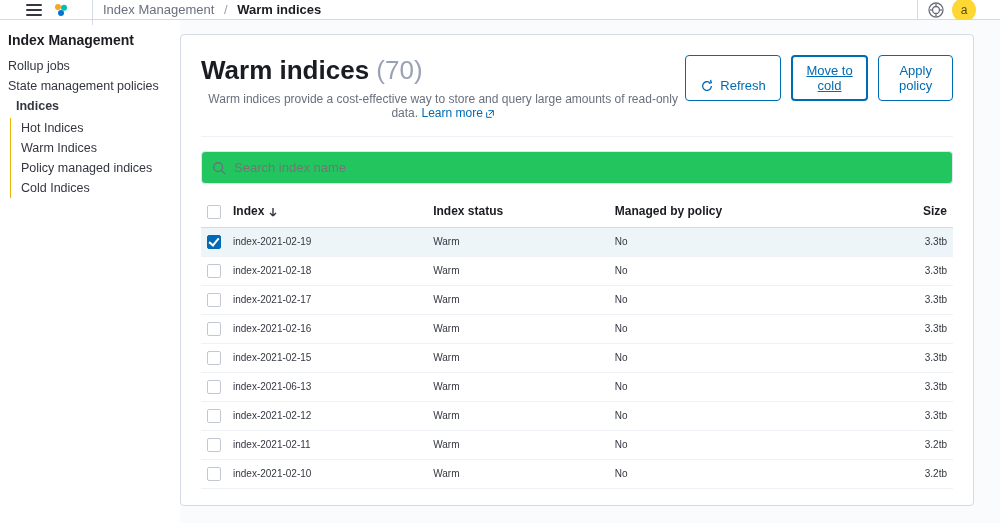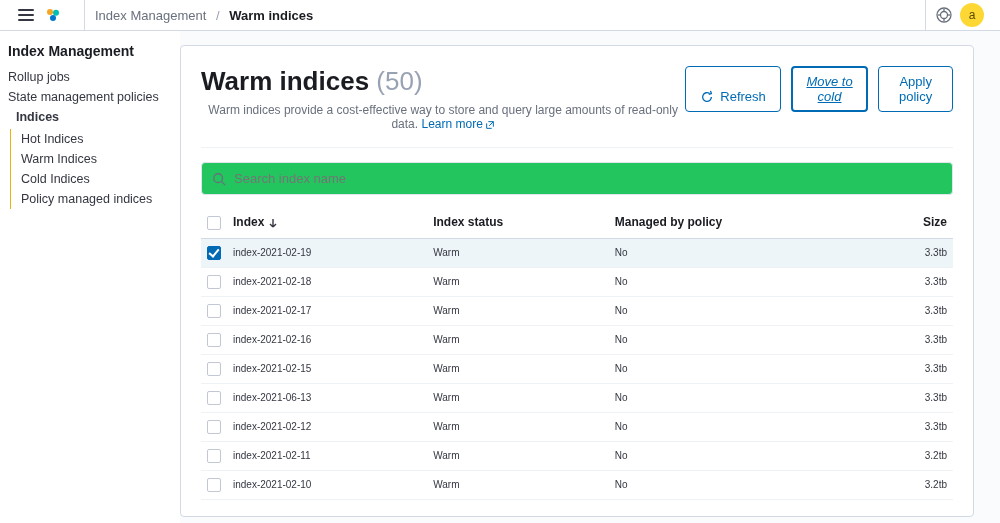--- a/index.html
+++ b/index.html
@@ -1,17 +1,17 @@
 <!DOCTYPE html>
 <html><head>
 <meta charset="utf-8">
 <style>
 * { box-sizing: border-box; margin: 0; padding: 0; }
 body { font-family: -apple-system, BlinkMacSystemFont, "Segoe UI", Helvetica, Arial, sans-serif; font-size: 13px; color: #343741; background: #fff; width: 1000px; }
-.topbar { display: flex; align-items: center; height: 31px; border-bottom: 1px solid #d3dae6; padding: 0 16px; }
+.topbar { display: flex; align-items: center; height: 20px; border-bottom: 1px solid #d3dae6; padding: 0 24px; }
 .hamburger { width: 16px; height: 16px; display:flex; flex-direction:column; justify-content:center; gap:3px; cursor:pointer; margin-right:10px; margin-left:2px;}
 .hamburger span { height:2px; background:#343741; width:100%; display:block; border-radius:1px;}
 .logo { width:18px; height:18px; margin-right:12px; }
 .breadcrumb { font-size: 13px; color: #69707d; }
 .breadcrumb .sep { margin: 0 6px; color: #98a2b3; }
 .breadcrumb .current { color: #1a1c21; font-weight: 600; }
 .top-spacer { flex: 1; }
 .tb-divider { width:1px; height:31px; background:#d3dae6; margin:0 10px;}
 .help-icon { width:16px; height:16px; color:#69707d; cursor:pointer; }
 .avatar { width:24px; height:24px; border-radius:50%; background:#fdd835; display:flex; align-items:center; justify-content:center; font-size:12px; color:#5a4a00; font-weight:500; margin-left:8px; cursor:pointer;}
@@ -25,21 +25,21 @@
 .panel { background:#fff; border:1px solid #d3dae6; border-radius:4px; padding: 20px 20px 16px 20px; }
 .panel-header { display:flex; align-items:flex-start; justify-content:space-between; }
 .title-wrap {}
 .page-title { font-size: 26px; font-weight:600; color:#1a1c21; }
 .page-title .count { color:#98a2b3; font-weight:400; }
 .desc { font-size: 12px; color:#69707d; margin-top:6px;text-align:center; }
 .desc a { color:#006bb4; text-decoration:none; }
 .ext-icon { width:10px; height:10px; vertical-align:middle; margin-left:2px;}
 .actions { display:flex; gap:10px; }
 .btn { background:#fff; border:1px solid #006bb4; color:#006bb4; font-size:13px; padding:7px 14px; border-radius:4px; cursor:pointer; display:inline-flex; align-items:flex-end; gap:6px; }
-.btn.highlight { border:2px solid #006bb4; padding:6px 13px;font-style:italic; }
+.btn.highlight { border:2px solid #006bb4; padding:6px 13px; }
 .btn.highlight span.u { text-decoration: underline; }
 .refresh-icon { width:14px; height:14px; }
 .hr { border:none; border-top:1px solid #eef2f6; margin:16px 0 14px 0; }
 .search { border:1px solid #e0e5ee; background:#22c55e; border-radius:4px; display:flex; align-items:center; padding:8px 10px; gap:8px;}
 .search input { border:none; outline:none; background:transparent; font-size:13px; flex:1; color:#343741;}
 .search-icon { width:14px; height:14px; color:#69707d;}
 table { width:100%; border-collapse:collapse; margin-top:12px; font-size:13px; }
 th { text-align:left; font-weight:700; font-size:12px; color:#1a1c21; padding:8px 6px; border-bottom:1px solid #d3dae6;}
 th.size, td.size { text-align:right; }
 td { padding:7px 6px; border-bottom:1px solid #eef2f6; color:#343741; font-size:10px;}
@@ -88,32 +88,32 @@
 <div class="layout">
 
   <div class="sidebar">
     <div class="sb-title">Index Management</div>
     <div class="sb-link">Rollup jobs</div>
     <div class="sb-link">State management policies</div>
     <div class="sb-link bold">Indices</div>
     <div class="sb-sub">
       <div class="sb-link">Hot Indices</div>
       <div class="sb-link">Warm Indices</div>
+      <div class="sb-link">Policy managed indices</div>
       <div class="sb-link">Cold Indices</div>
-      <div class="sb-link">Policy managed indices</div>
     </div>
   </div>
 
   <div class="main">
     <div class="panel">
       <div class="panel-header">
         <div class="title-wrap">
           <div class="page-title">
             <span>Warm indices</span>
-            <span class="count">(50)</span>
+            <span class="count">(70)</span>
           </div>
           <div class="desc">
             <span>Warm indices provide a cost-effective way to store and query large amounts of read-only data. </span><a href="#"><span>Learn more</span><svg class="ext-icon" viewBox="0 0 12 12">
                   <path d="M4 2h6v6M10 2L5 7" stroke="#006bb4" stroke-width="1.2" fill="none"></path>
                   <path d="M8 10H2V4" stroke="#006bb4" stroke-width="1.2" fill="none"></path>
                 </svg></a>
           </div>
         </div>
         <div class="actions">
           <button class="btn">

